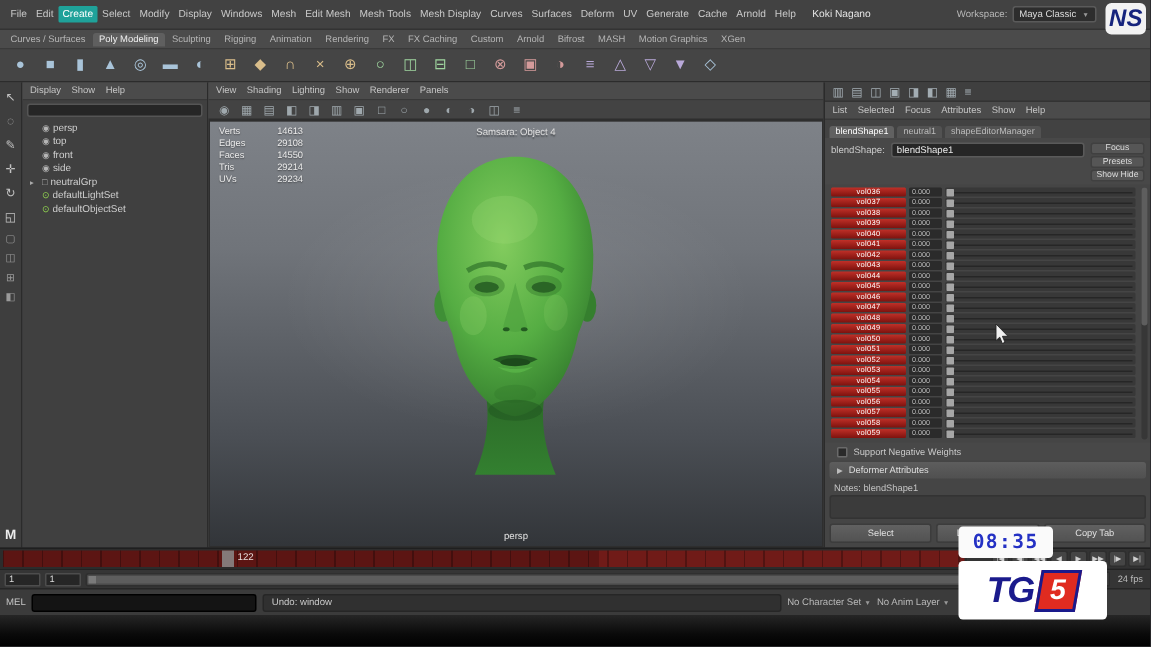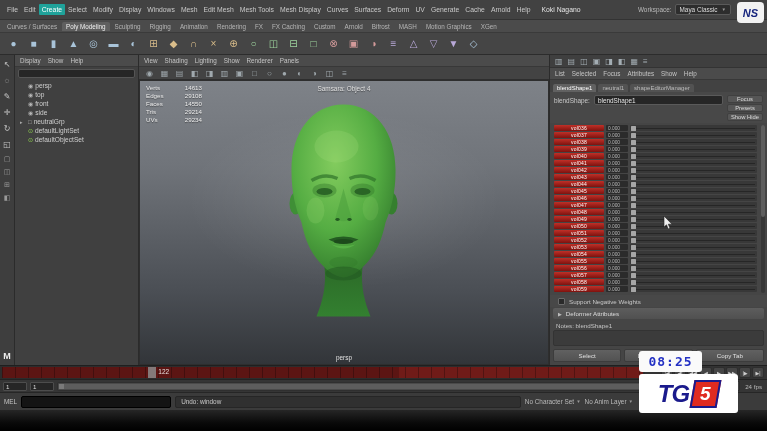--- a/index.html
+++ b/index.html
@@ -9,21 +9,21 @@
 
 .menubar{position:absolute;top:0;left:0;width:767px;height:20px;background:#424242;border-bottom:1px solid #333;display:flex;align-items:center;font-size:6.8px;padding:0 32px 0 4px;}
 .menus{display:flex;align-items:center;}
 .menu-item{padding:2px 3px;white-space:nowrap;}
 .menu-item.hl{background:#1fa29a;color:#fff;border-radius:1px;}
 .author{margin-left:8px;color:#e4e4e4;white-space:nowrap;}
 .spacer{flex:1;}
 .workspace{display:flex;align-items:center;gap:3px;font-size:6.4px;color:#b9b9b9;margin-right:4px;white-space:nowrap;}
 .ws-select{background:#2d2d2d;border:1px solid #5a5a5a;border-radius:2px;padding:1px 4px;display:flex;gap:4px;align-items:center;color:#ddd;}
 .caret{font-size:4.5px;color:#999;}
-.ns-badge{position:absolute;top:2px;right:3px;width:27px;height:21px;background:#f2f2f2;border-radius:4px;display:flex;align-items:center;justify-content:center;font-weight:bold;font-style:italic;font-size:11px;color:#16247d;z-index:40;}
+.ns-badge{position:absolute;top:2px;right:3px;width:27px;height:21px;background:#f2f2f2;border-radius:4px;display:flex;align-items:center;justify-content:center;font-weight:bold;font-style:italic;font-size:16px;color:#16247d;z-index:40;}
 
 
 .shelf-tabs{position:absolute;top:20px;left:0;width:767px;height:13px;background:#4b4b4b;display:flex;align-items:center;padding-left:3px;font-size:6.3px;gap:1px;border-bottom:1px solid #3a3a3a;}
 .shelf-tab{padding:1px 4px;color:#b5b5b5;white-space:nowrap;}
 .shelf-tab.active{background:#5f5f5f;color:#f0f0f0;border-radius:2px 2px 0 0;}
 .shelf-icons{position:absolute;top:33px;left:0;width:767px;height:22px;background:#454545;border-bottom:1px solid #2c2c2c;display:flex;align-items:center;padding-left:4px;gap:1px;}
 .shelf-icon{width:19px;height:19px;display:flex;align-items:center;justify-content:center;font-size:10px;}
 
 
 .toolbox{position:absolute;top:55px;left:0;width:15px;height:310px;background:#3e3e3e;border-right:1px solid #2b2b2b;display:flex;flex-direction:column;align-items:center;padding-top:3px;gap:4px;}
@@ -788,21 +788,21 @@
   </div>
 
   <div class="bottom-strip"></div>
 
   <div class="cursor">
     <svg width="10" height="14" viewBox="0 0 10 14">
       <path d="M1,0 L1,11 L3.5,8.8 L5.2,13 L7,12.2 L5.3,8.2 L9,8.2 Z" fill="#f0f0f0" stroke="#222" stroke-width="0.6"></path>
     </svg>
   </div>
 
-  <div class="clock">08:25</div>
+  <div class="clock">08:35</div>
   <div class="tg5">
     <span class="tg">TG</span>
     <span class="five">
         <span>5</span>
       </span>
   </div>
 
 </div>
 
 </body></html>

